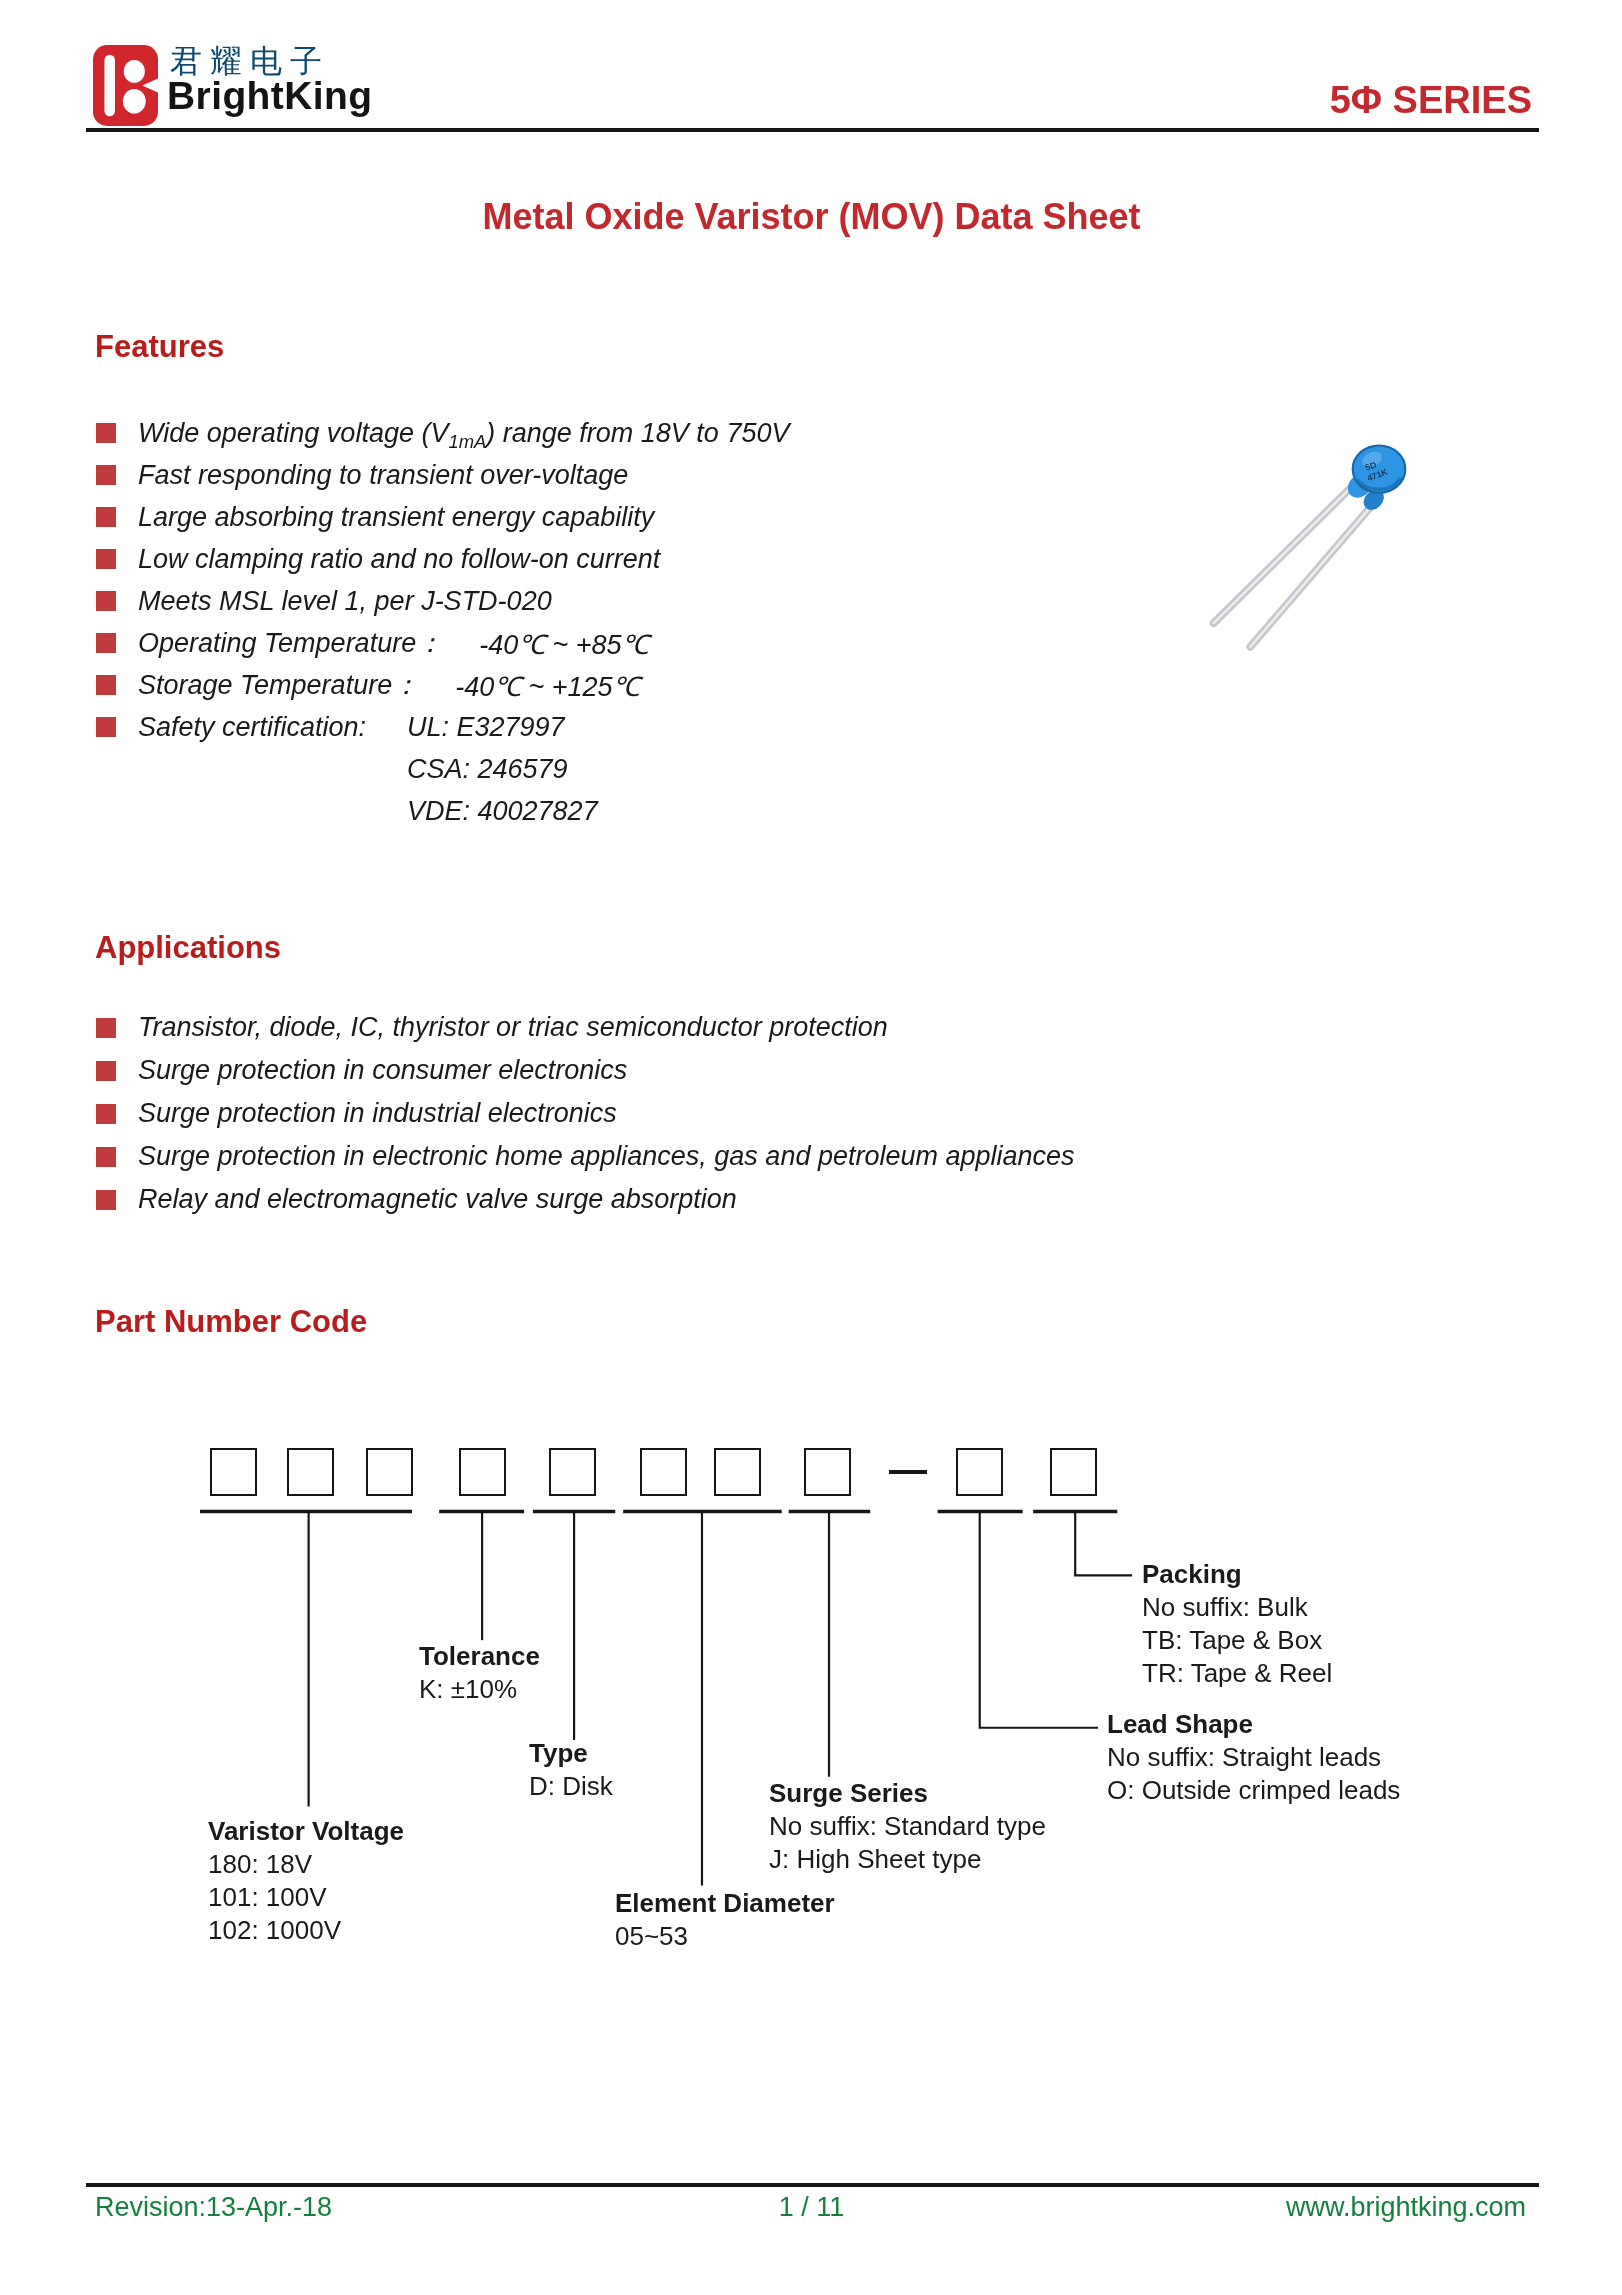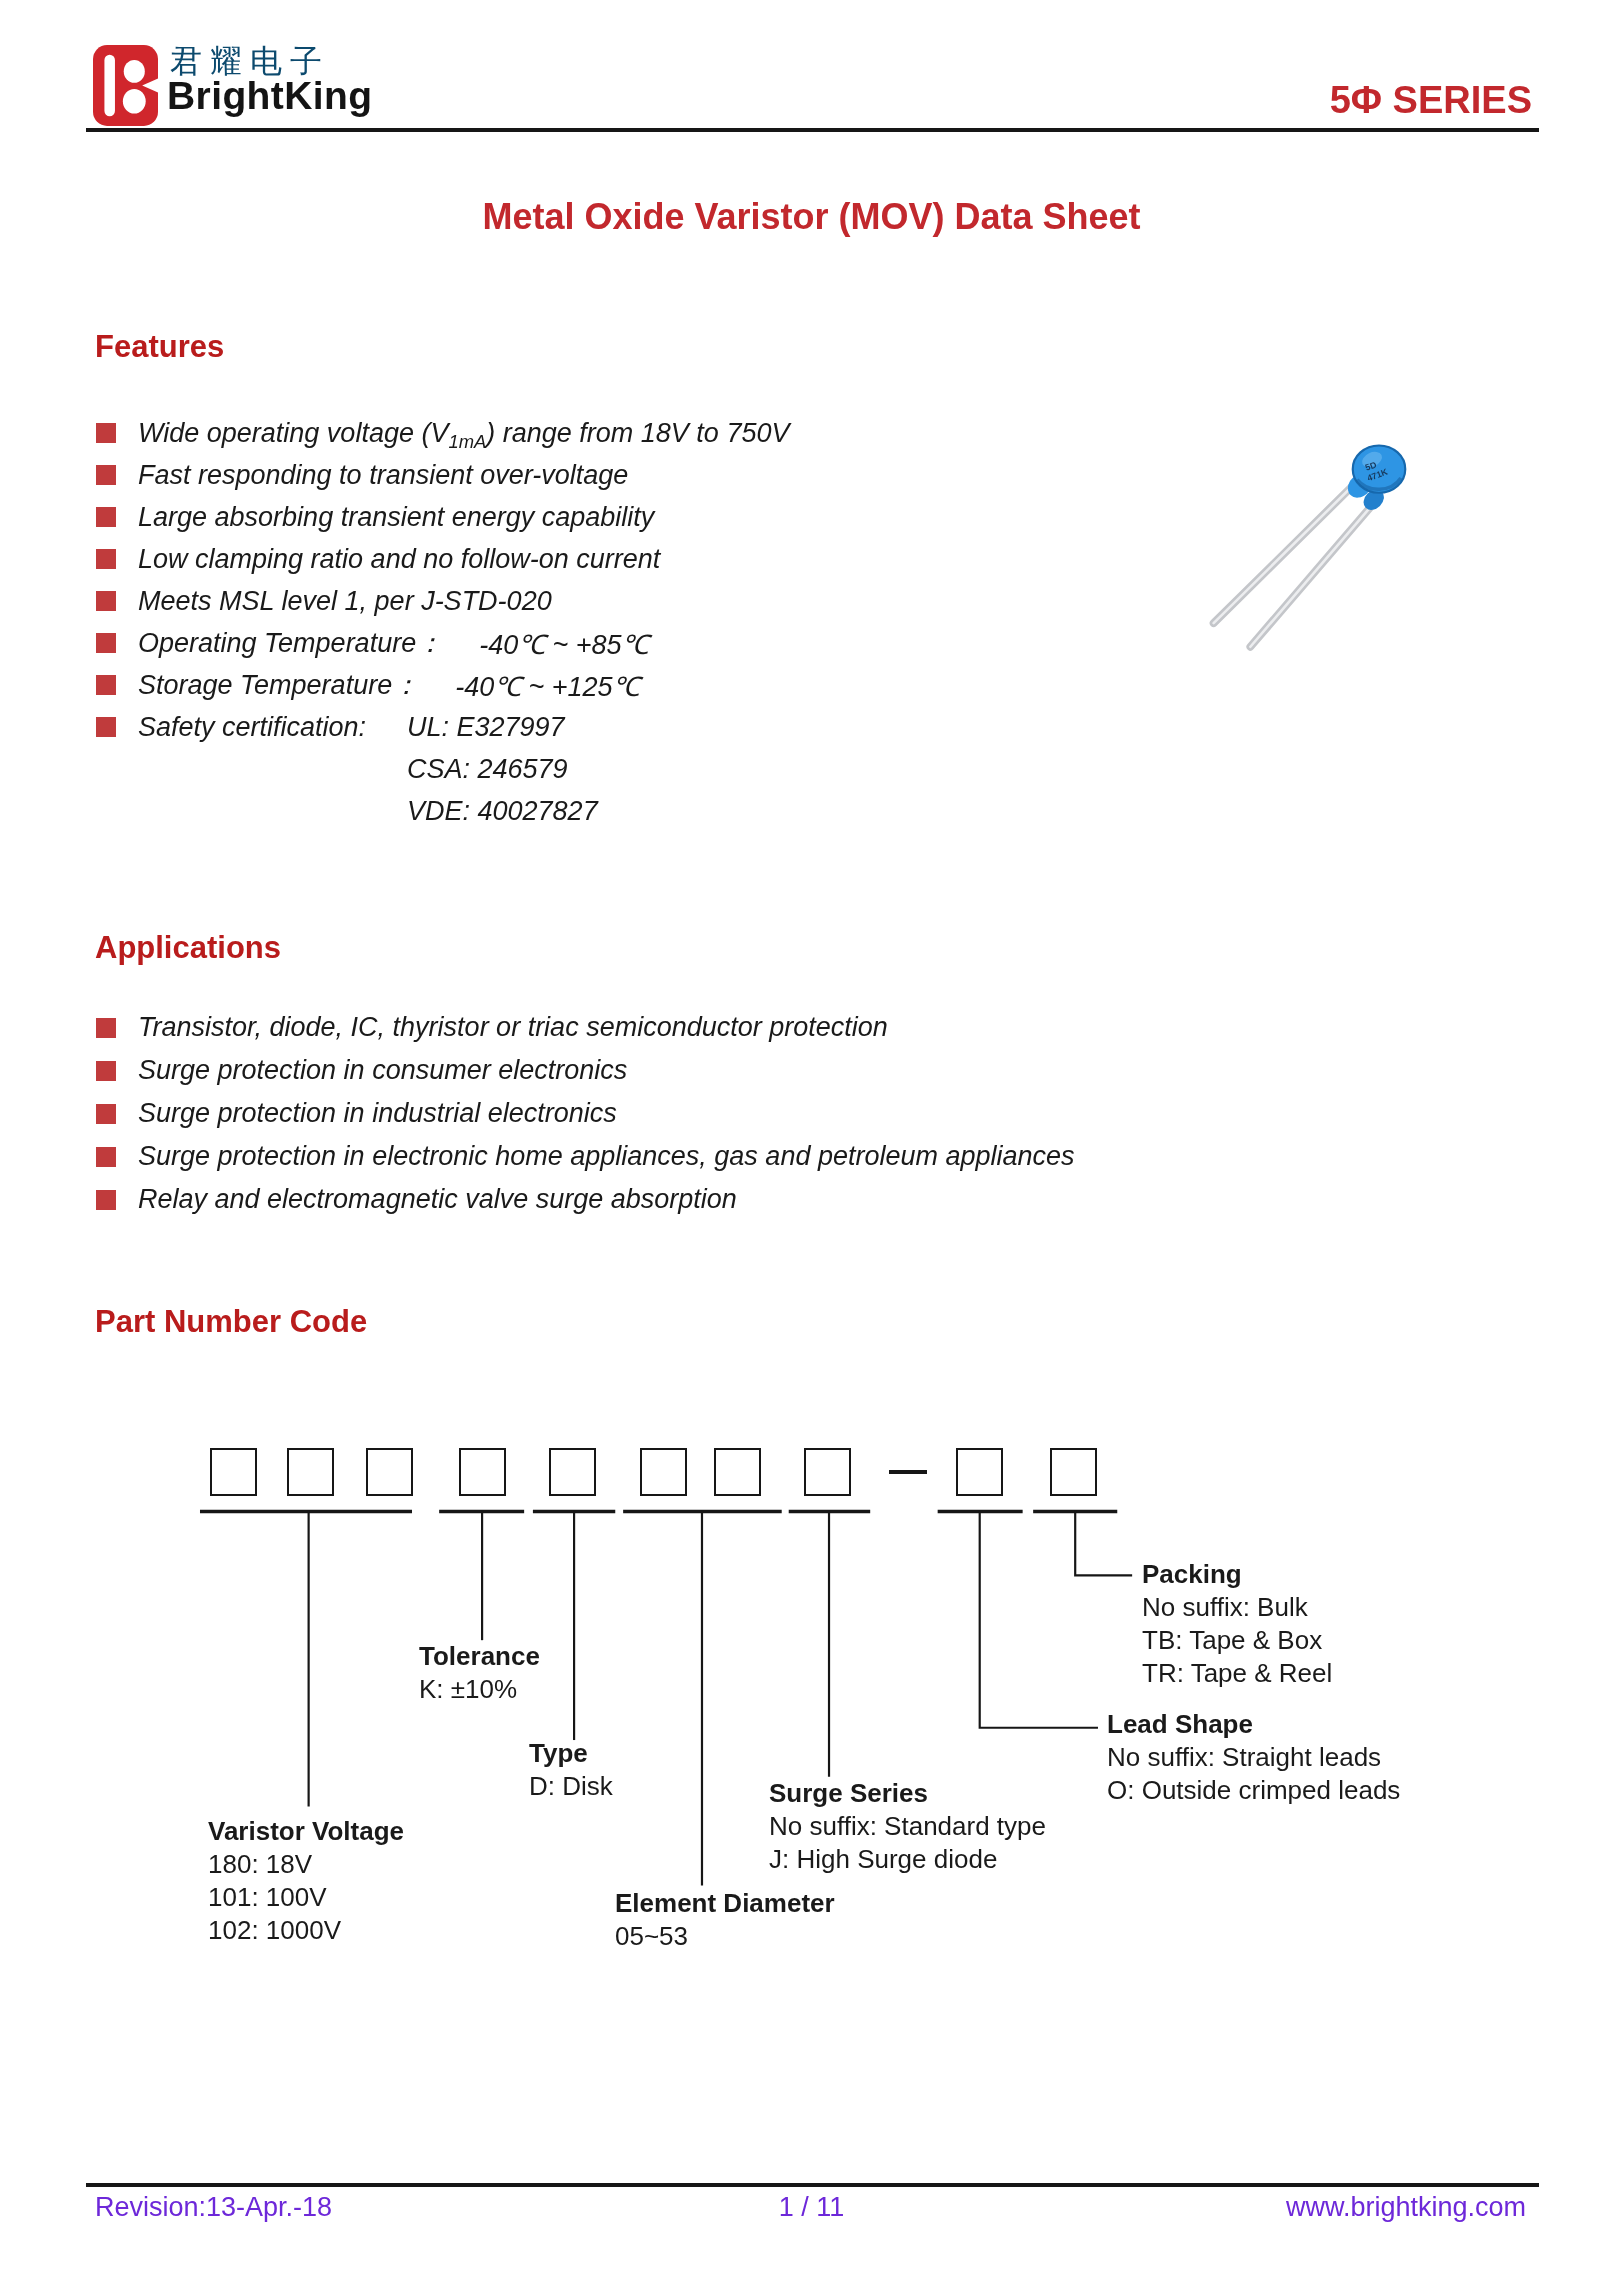--- a/index.html
+++ b/index.html
@@ -50,21 +50,21 @@
   .dlabel-title{font-weight:bold;}
   #lbl-packing{left:1142px;top:1558px;}
   #lbl-leadshape{left:1107px;top:1708px;}
   #lbl-surge{left:769px;top:1777px;}
   #lbl-tolerance{left:419px;top:1640px;}
   #lbl-type{left:529px;top:1737px;}
   #lbl-eldia{left:615px;top:1887px;}
   #lbl-varv{left:208px;top:1815px;}
 
   
-  .footer-text{position:absolute;top:2192px;font-size:27px;color:#6d28d9;white-space:nowrap;}
+  .footer-text{position:absolute;top:2192px;font-size:27px;color:#15803d;white-space:nowrap;}
   #footer-revision{left:95px;}
   #footer-page{left:0;right:0;text-align:center;}
   #footer-site{right:97px;}
 </style>
 </head>
 <body>
 
 <div class="page">
 
   <div class="abs" id="logo-b">
@@ -212,21 +212,21 @@
 
   <div class="dlabel" id="lbl-leadshape">
     <div class="dlabel-title">Lead Shape</div>
     <div>No suffix: Straight leads</div>
     <div>O: Outside crimped leads</div>
   </div>
 
   <div class="dlabel" id="lbl-surge">
     <div class="dlabel-title">Surge Series</div>
     <div>No suffix: Standard type</div>
-    <div>J: High Surge diode</div>
+    <div>J: High Sheet type</div>
   </div>
 
   <div class="dlabel" id="lbl-tolerance">
     <div class="dlabel-title">Tolerance</div>
     <div>K: ±10%</div>
   </div>
 
   <div class="dlabel" id="lbl-type">
     <div class="dlabel-title">Type</div>
     <div>D: Disk</div>

